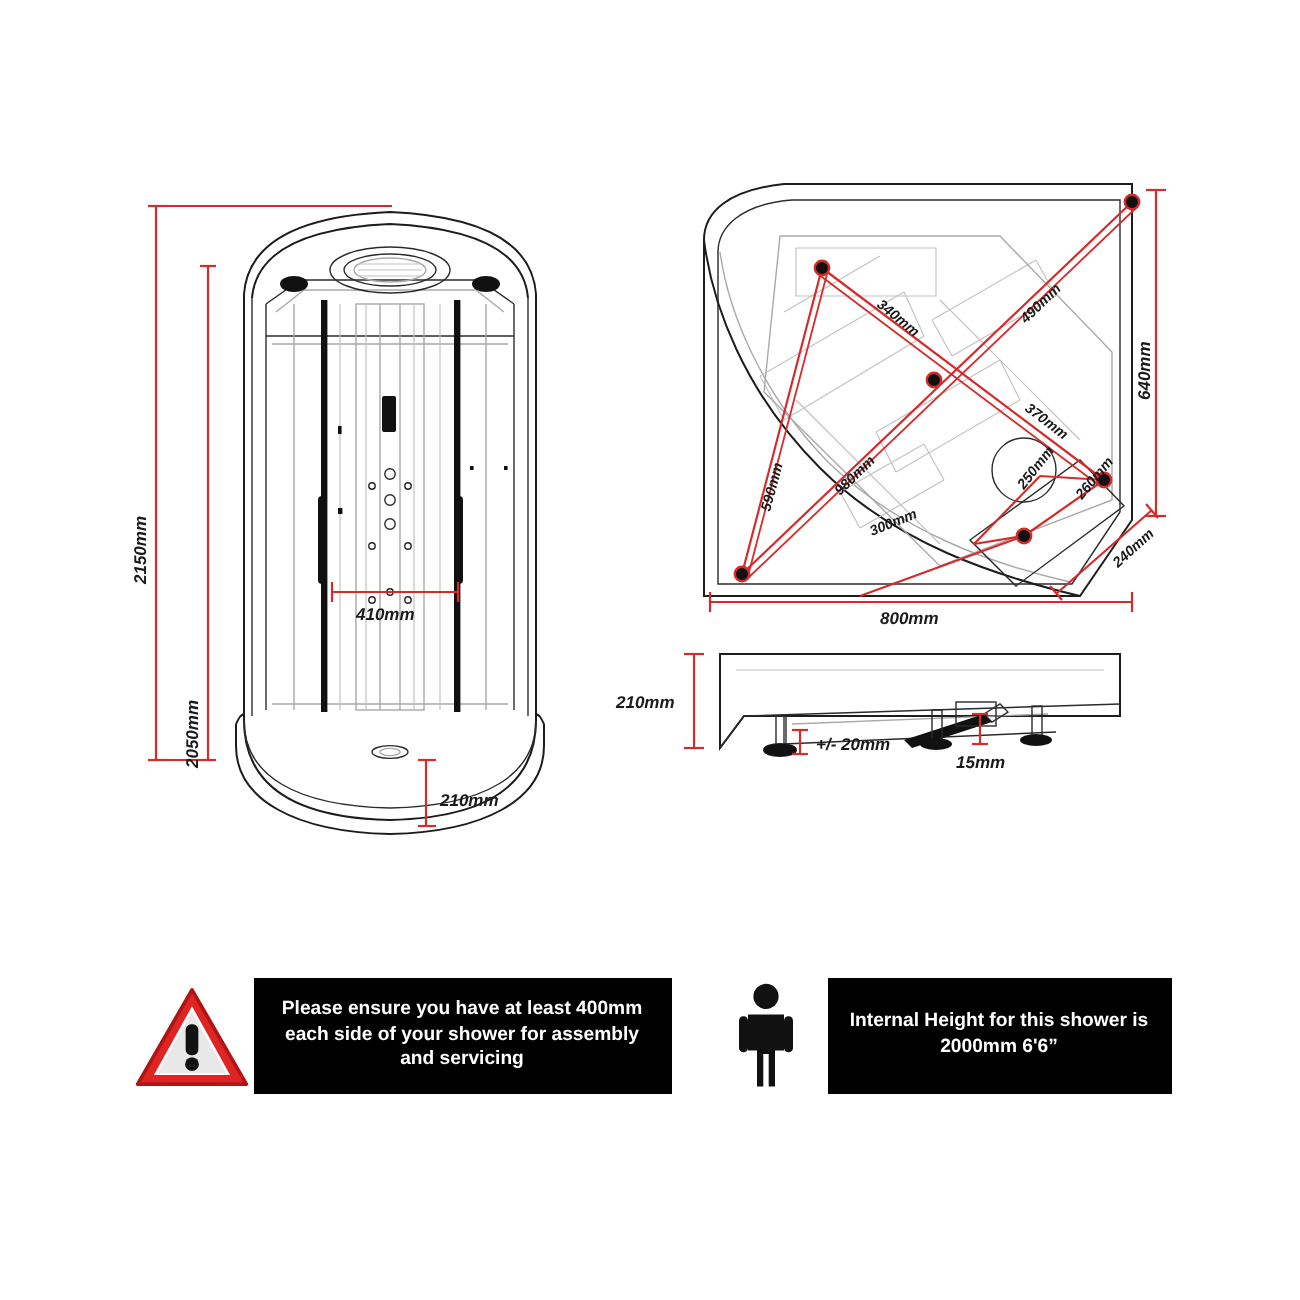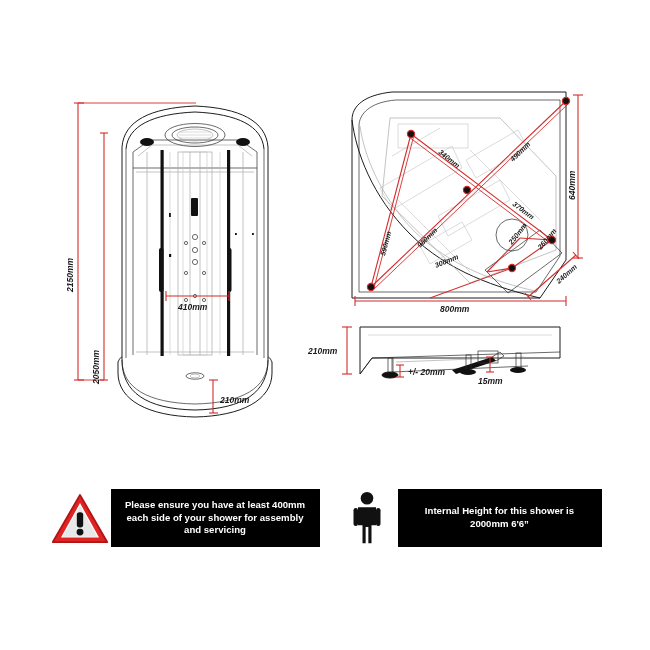--- a/index.html
+++ b/index.html
@@ -120,21 +120,21 @@
     box-sizing: border-box;
   }
   #notice-box-clearance {
     width: 209px;
     min-height: 58px;
     display: flex;
     align-items: center;
     justify-content: center;
   }
   #notice-box-height {
-    width: 204px;
+    width: 172px;
     min-height: 58px;
     display: flex;
     align-items: center;
     justify-content: center;
   }
   .spacer-mid { width: 16px; }
 </style>
 </head>
 <body>
 

